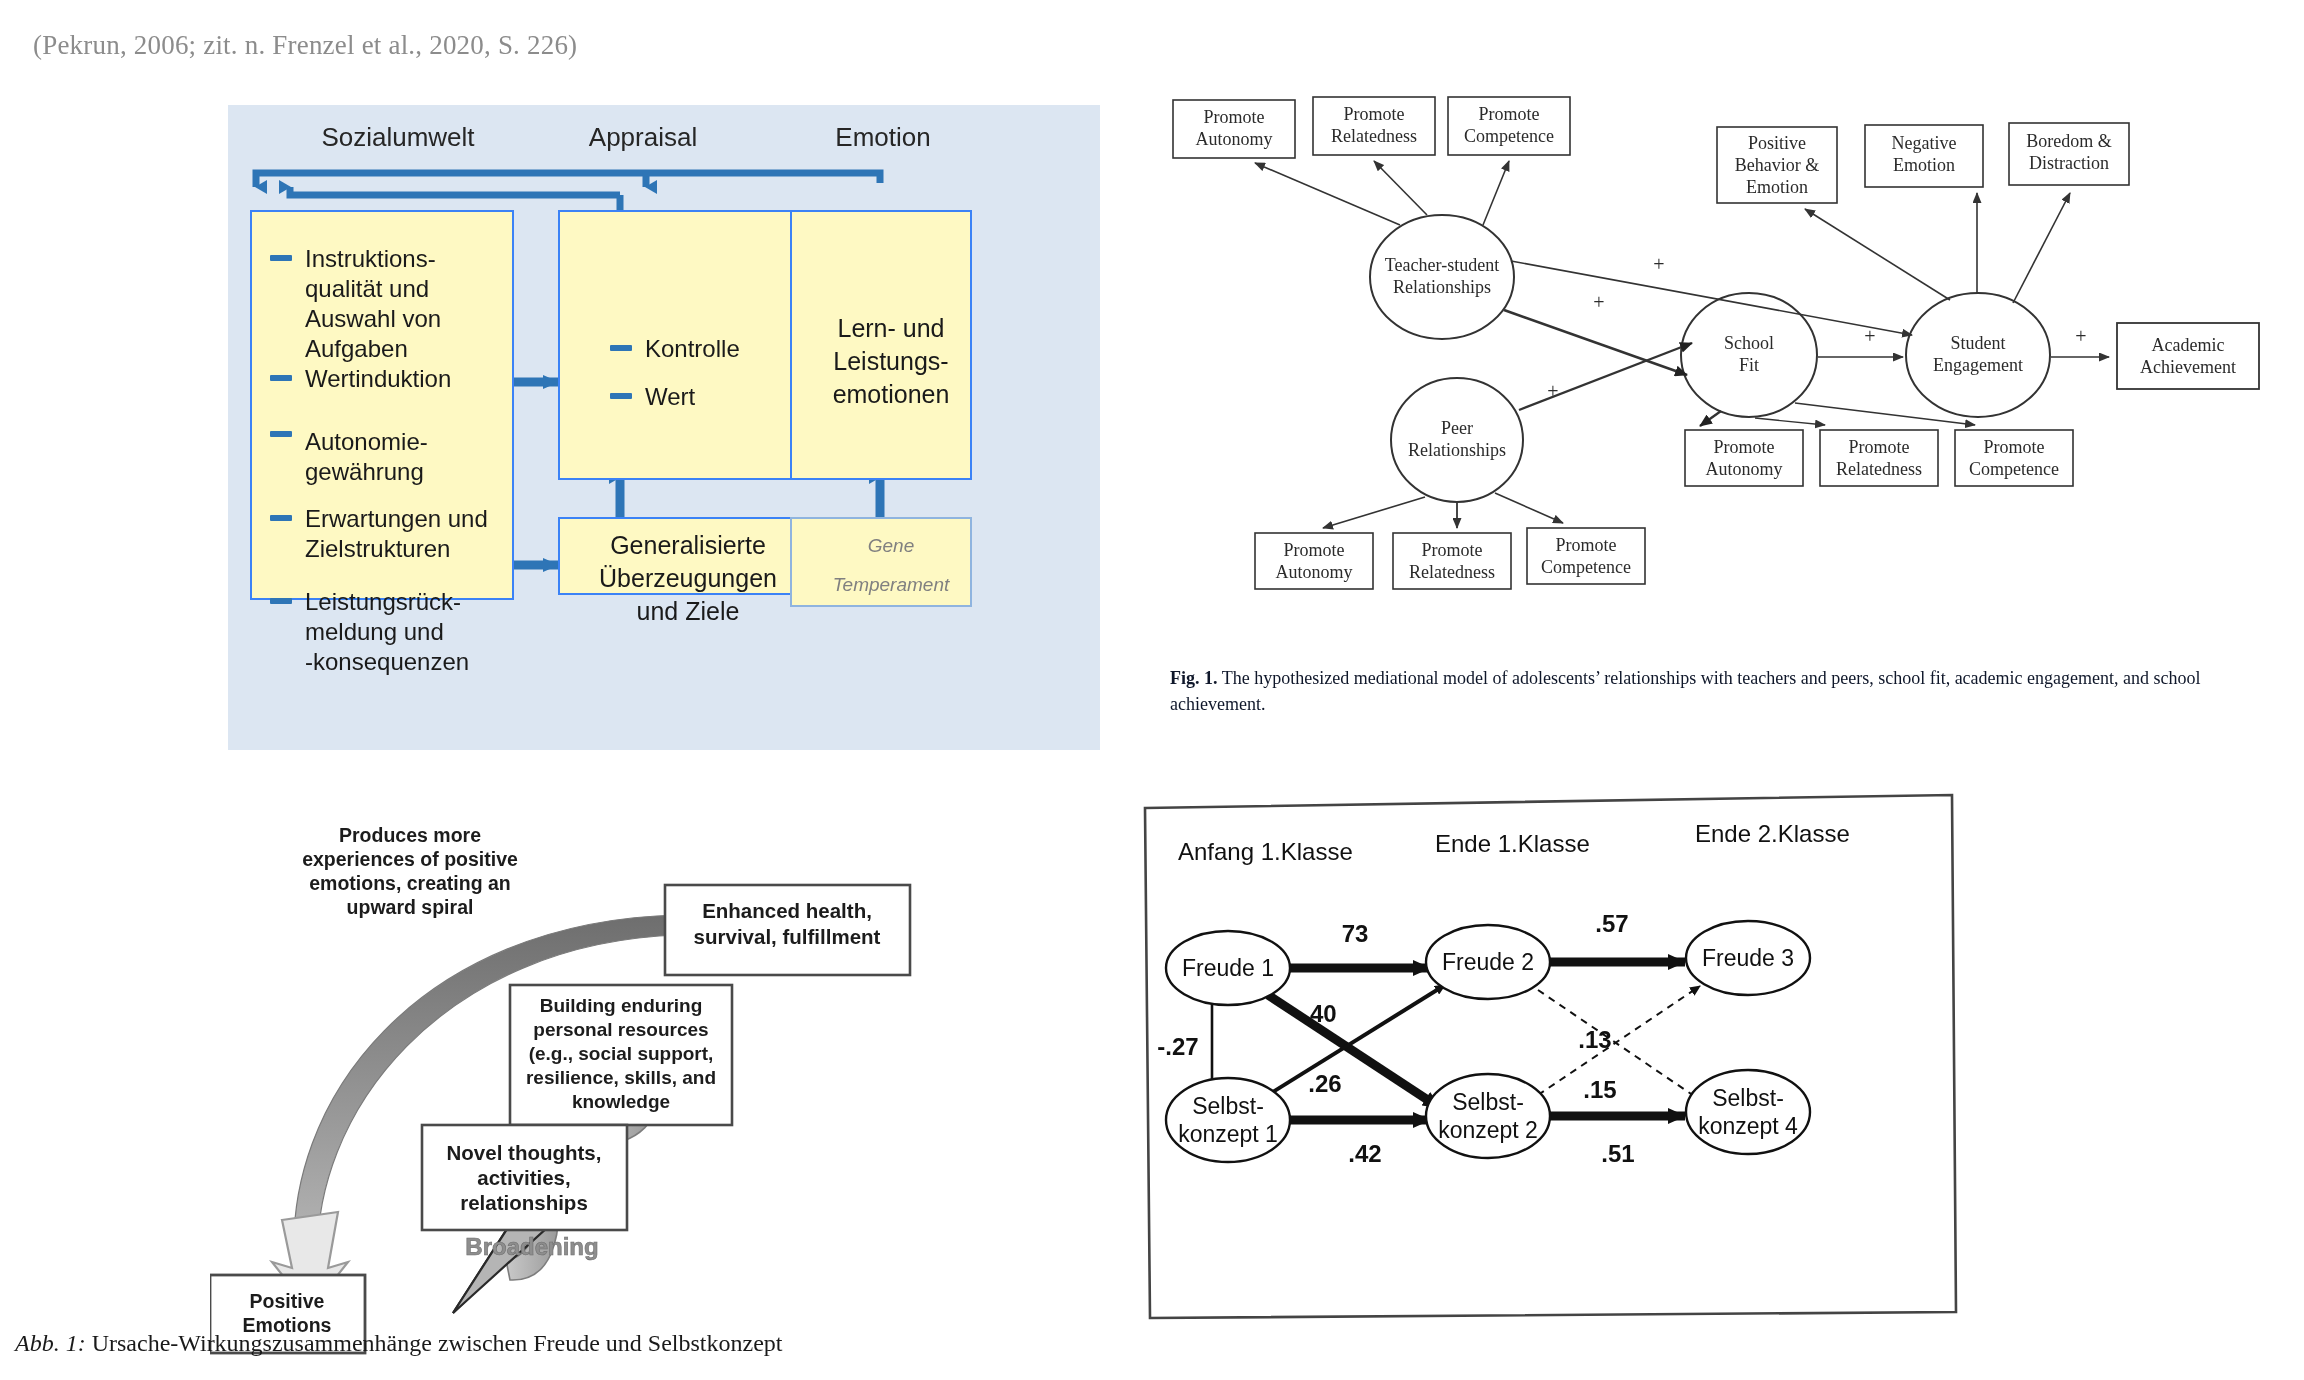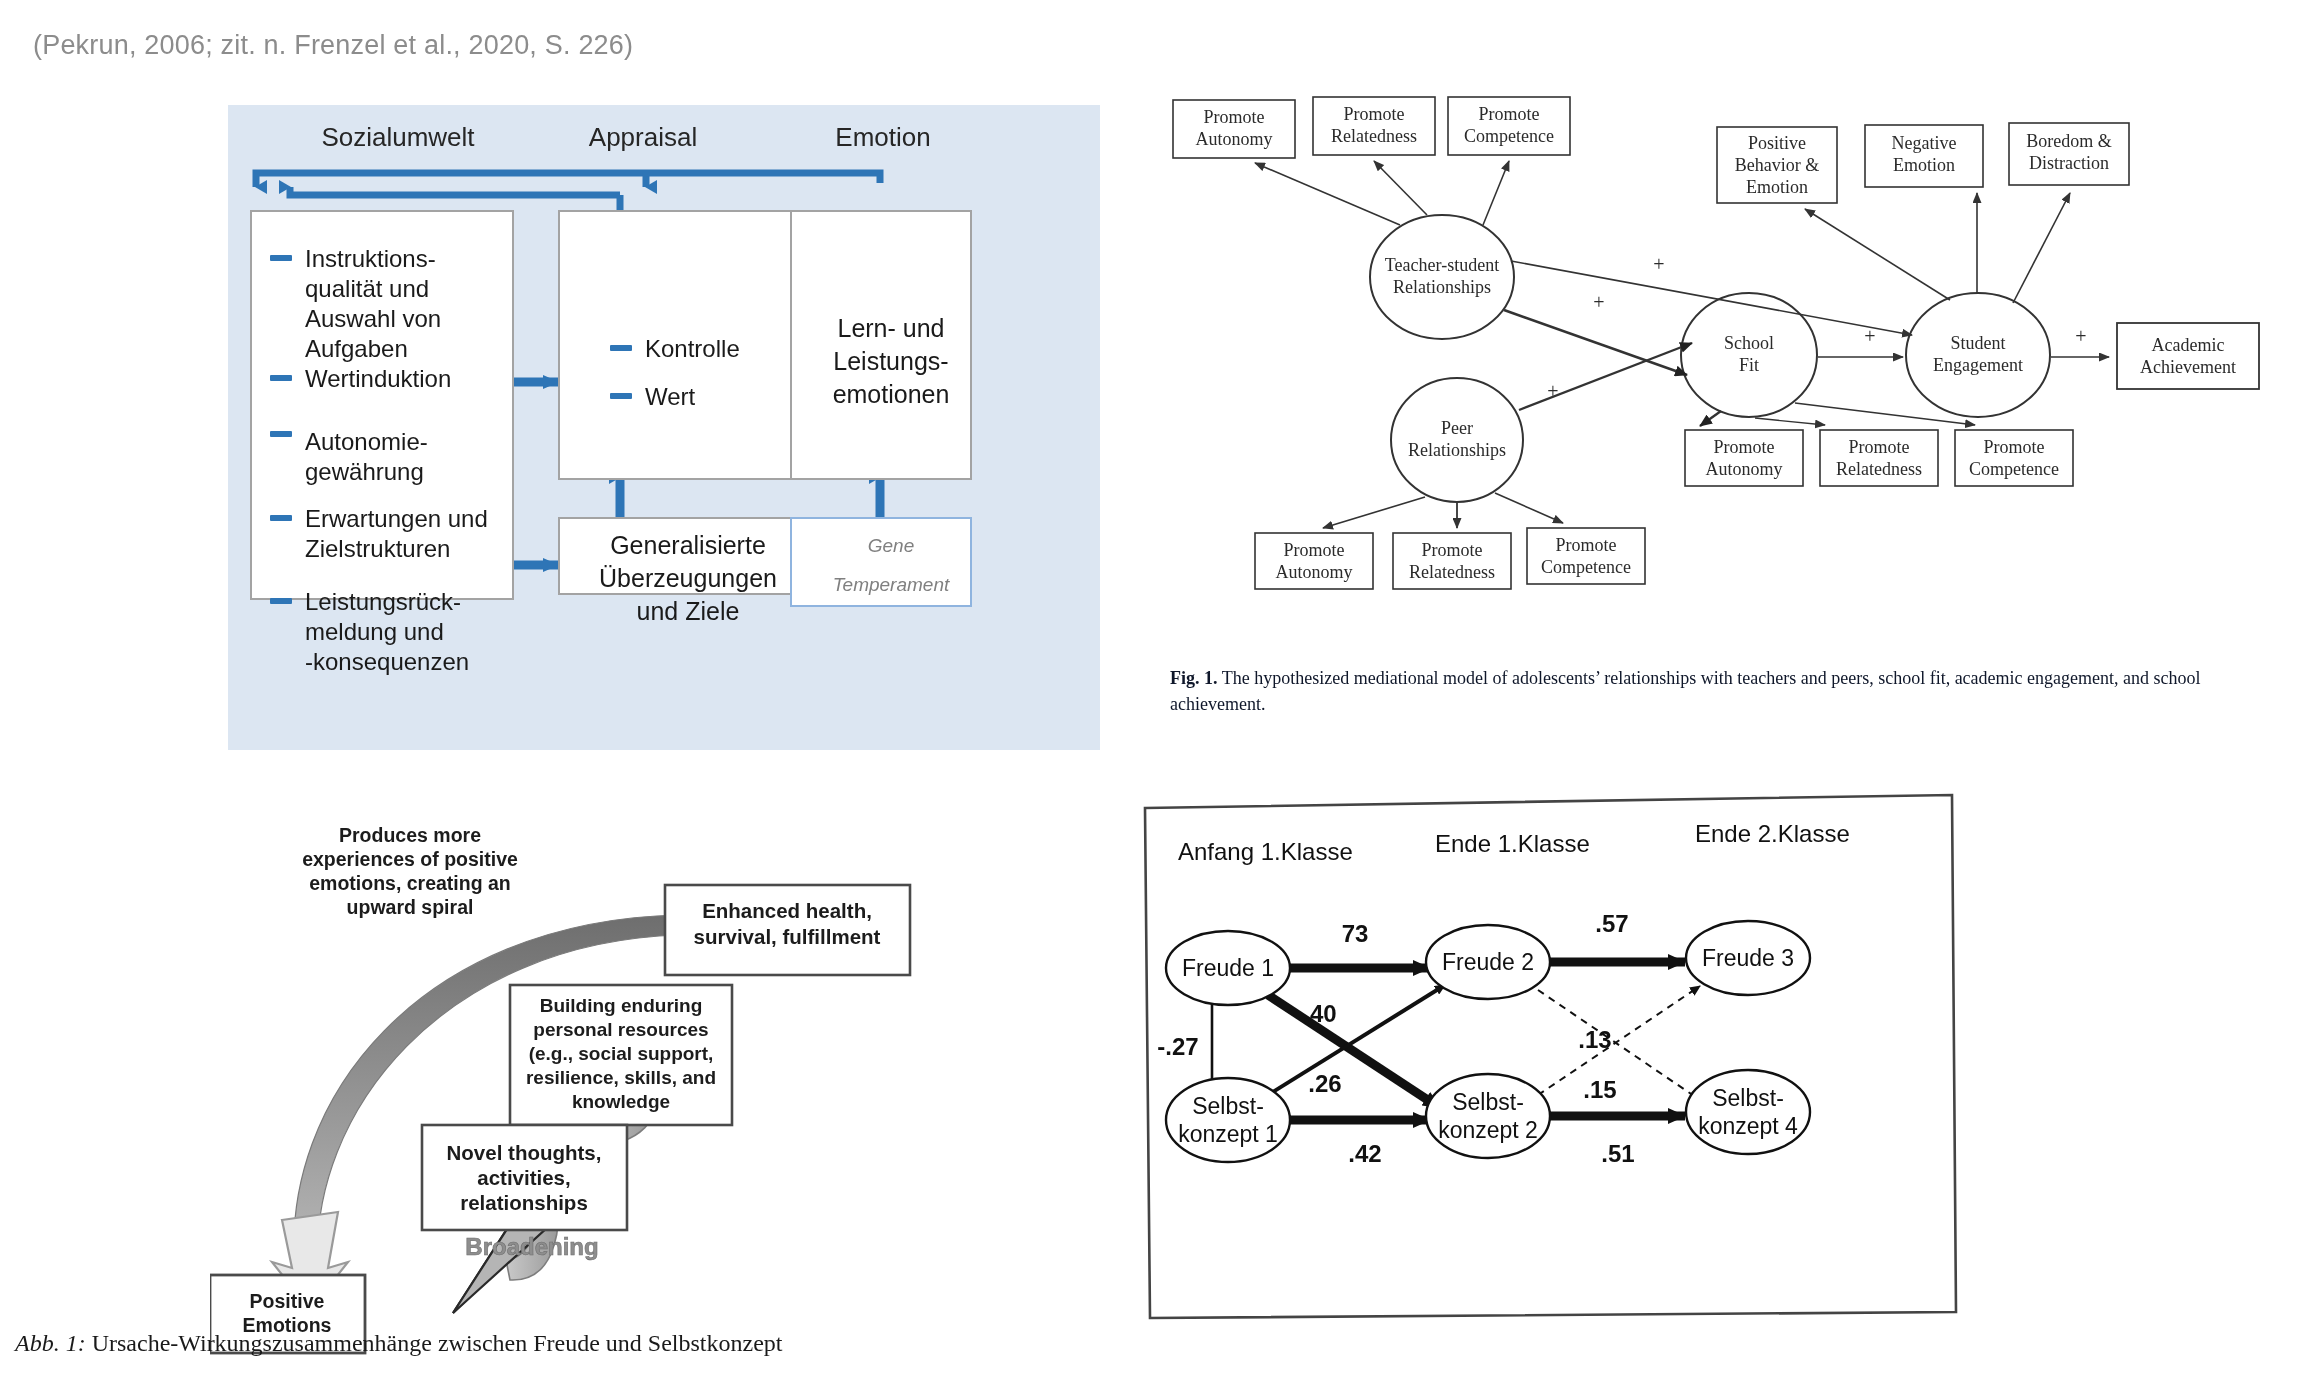--- a/index.html
+++ b/index.html
@@ -1,28 +1,28 @@
 <!DOCTYPE html>
 <html><head>
 <meta charset="utf-8">
 <style>
   html,body{margin:0;padding:0;background:#ffffff;}
   body{width:2304px;height:1380px;position:relative;overflow:hidden;
        font-family:"Liberation Sans",sans-serif;color:#000;}
 
   
   #citation{position:absolute;left:33px;top:30px;font-size:27px;color:#8c8c8c;
-            font-family:Liberation Sans, sans-serif;letter-spacing:.2px;}
+            font-family:Liberation Serif, serif;letter-spacing:.2px;}
 
   
   #panel-pekrun{position:absolute;left:228px;top:105px;width:872px;height:645px;
                 background:#dce6f2;}
   .pk-col-title{position:absolute;font-size:26px;color:#262626;text-align:center;
                 font-family:"Liberation Sans",sans-serif;}
-  .pk-box{position:absolute;border:2px solid #a3a3a3;background:#ffffff;box-sizing:border-box;}
+  .pk-box{position:absolute;border:2px solid #3b82f6;background:#fef9c3;box-sizing:border-box;}
   .pk-box.faded{border-color:#8fb4df;}
   .pk-bullet{position:absolute;display:flex;align-items:flex-start;gap:13px;
              font-size:24px;color:#1a1a1a;line-height:1.25;}
   .pk-dash{display:inline-block;width:22px;height:6px;background:#2e75b6;
            margin-top:11px;flex:none;border-radius:1px;}
   .pk-center{position:absolute;text-align:center;font-size:25px;color:#1a1a1a;
              line-height:1.32;left:0;right:0;padding-left:20px;}
   .pk-center.grey{color:#808080;font-size:19px;font-style:italic;}
   #pk-svg{position:absolute;left:0;top:0;width:872px;height:645px;overflow:visible;}
 

